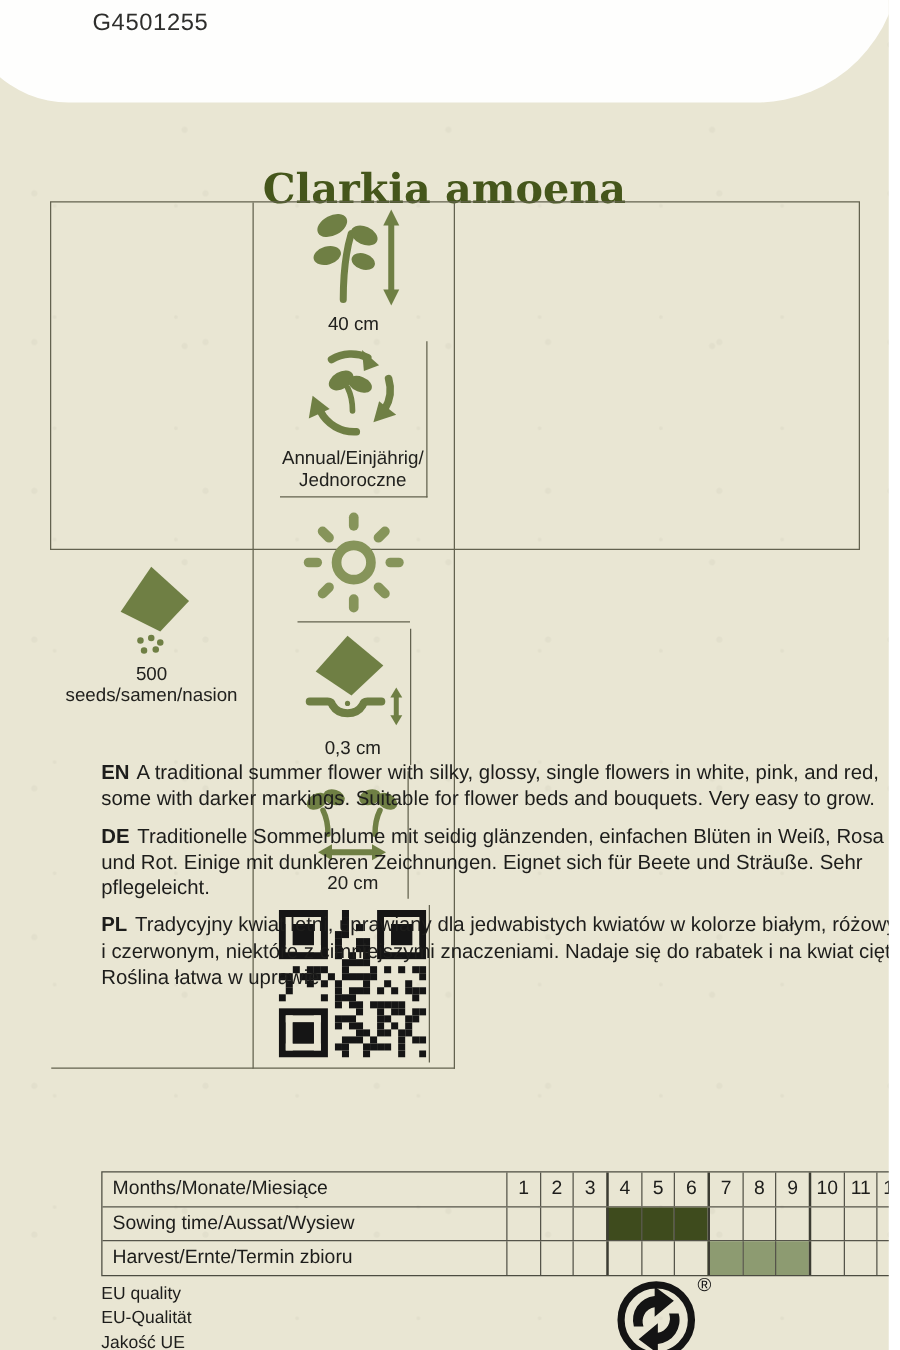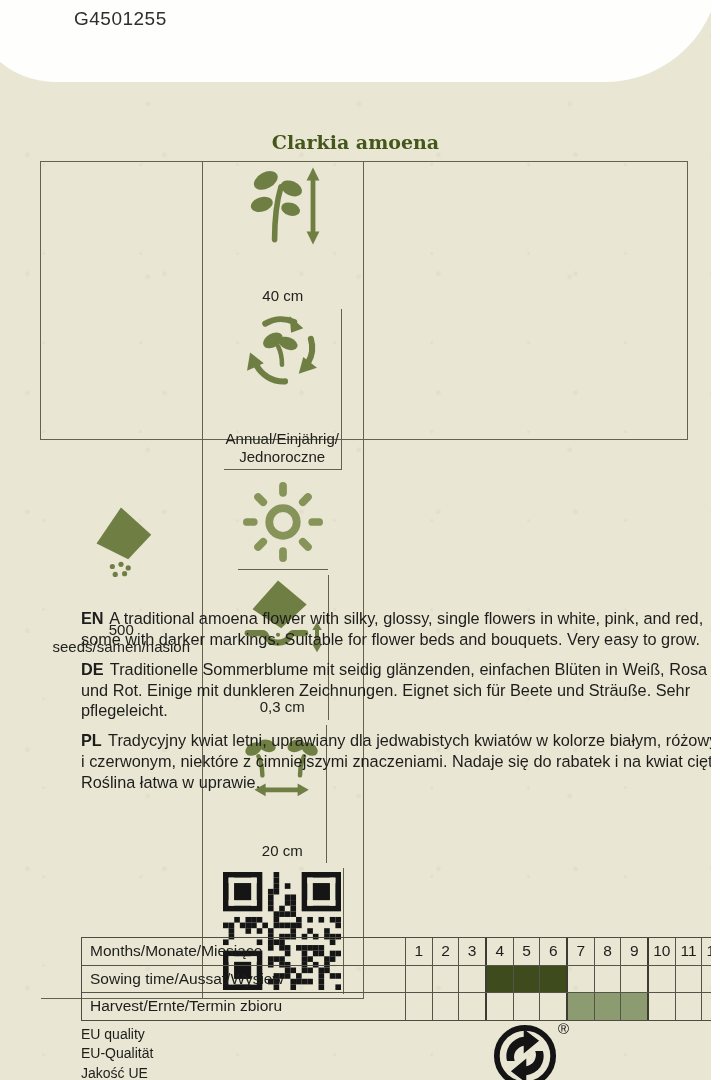--- a/index.html
+++ b/index.html
@@ -6,30 +6,30 @@
   .page{position:relative;width:711px;height:1080px;background:#e9e6d3;overflow:hidden;
         font-family:"Liberation Sans",sans-serif;color:#21211e;
         background-image:radial-gradient(circle at 20% 30%, rgba(120,120,100,.06) 0 2px, transparent 3px),
                          radial-gradient(circle at 70% 60%, rgba(100,100,80,.05) 0 2px, transparent 3px),
                          radial-gradient(circle at 45% 85%, rgba(90,90,70,.05) 0 1px, transparent 2px);
         background-size:137px 119px, 211px 173px, 97px 89px;}
   .white-flap{position:absolute;left:-30px;top:-44px;width:750px;height:126px;background:#fefefd;
         border-radius:0 0 115px 85px;}
   .code{position:absolute;left:74px;top:8px;font-size:19px;color:#2e2e2c;letter-spacing:.5px;}
   .title{position:absolute;left:0;top:131px;width:100%;text-align:center;
-        font-family:"DejaVu Serif","Liberation Serif",serif;font-weight:bold;font-size:19px;color:#45561b;}
+        font-family:"DejaVu Serif","Liberation Serif",serif;font-weight:bold;font-size:33px;color:#45561b;}
   
   .icon-grid{position:absolute;left:40px;top:161px;width:646px;height:277px;display:grid;
         grid-template-rows:repeat(2,1fr);grid-template-columns:repeat(4,1fr);
         border:1.5px solid #63624f;}
   .icell{border-right:1.5px solid #63624f;border-bottom:1.5px solid #63624f;
         display:flex;flex-direction:column;align-items:center;justify-content:center;gap:5px;padding:4px 2px;}
   .icell:nth-child(4n){border-right:none;}
   .icell:nth-child(n+5){border-bottom:none;}
-  .ilabel{font-size:15px;line-height:1.16;text-align:center;color:#21211e;margin-top:36px;}
+  .ilabel{font-size:15px;line-height:1.16;text-align:center;color:#21211e;}
   .icellsvg{flex:0 0 auto;}
   
   .descs{position:absolute;left:40px;top:446px;width:650px;}
   .descs p{margin:0 0 9px 0;font-size:16.3px;line-height:1.28;color:#1d1d1b;}
   .descs b{padding-right:2px;}
   
   .calendar{position:absolute;left:40px;top:775px;width:646px;border:1.5px solid #4c4c41;}
   .cal-row{display:flex;height:26.5px;align-items:stretch;}
   .cal-row + .cal-row{border-top:1px solid #55544a;}
   .cal-label{flex:0 0 315px;display:flex;align-items:center;padding-left:8px;font-size:15.5px;color:#1d1d1b;}
@@ -290,21 +290,21 @@
             <rect x="5.619047619047619" y="84.28571428571428" width="28.095238095238095" height="5.619047619047619" fill="#e9e6d3"></rect>
             <rect x="5.619047619047619" y="106.76190476190476" width="28.095238095238095" height="5.619047619047619" fill="#e9e6d3"></rect>
             <rect x="5.619047619047619" y="84.28571428571428" width="5.619047619047619" height="28.095238095238095" fill="#e9e6d3"></rect>
             <rect x="28.095238095238095" y="84.28571428571428" width="5.619047619047619" height="28.095238095238095" fill="#e9e6d3"></rect>
             <rect x="11.238095238095237" y="89.9047619047619" width="16.857142857142854" height="16.857142857142854" fill="#151515"></rect>
           </svg>
     </div>
   </div>
 
   <div class="descs">
-    <p><b>EN</b> <span>A traditional amoena flower with silky, glossy, single flowers in white, pink, and red, some with darker markings. Suitable for flower beds and bouquets. Very easy to grow.</span></p>
+    <p><b>EN</b> <span>A traditional summer flower with silky, glossy, single flowers in white, pink, and red, some with darker markings. Suitable for flower beds and bouquets. Very easy to grow.</span></p>
     <p><b>DE</b> <span>Traditionelle Sommerblume mit seidig glänzenden, einfachen Blüten in Weiß, Rosa und Rot. Einige mit dunkleren Zeichnungen. Eignet sich für Beete und Sträuße. Sehr pflegeleicht.</span></p>
     <p><b>PL</b> <span>Tradycyjny kwiat letni, uprawiany dla jedwabistych kwiatów w kolorze białym, różowym i czerwonym, niektóre z cimniejszymi znaczeniami. Nadaje się do rabatek i na kwiat cięty. Roślina łatwa w uprawie.</span></p>
   </div>
 
   <div class="calendar">
     <div class="cal-row">
       <div class="cal-label">Months/Monate/Miesiące</div>
 
     <div class="cal-cell">1</div>
           <div class="cal-cell">2</div>

